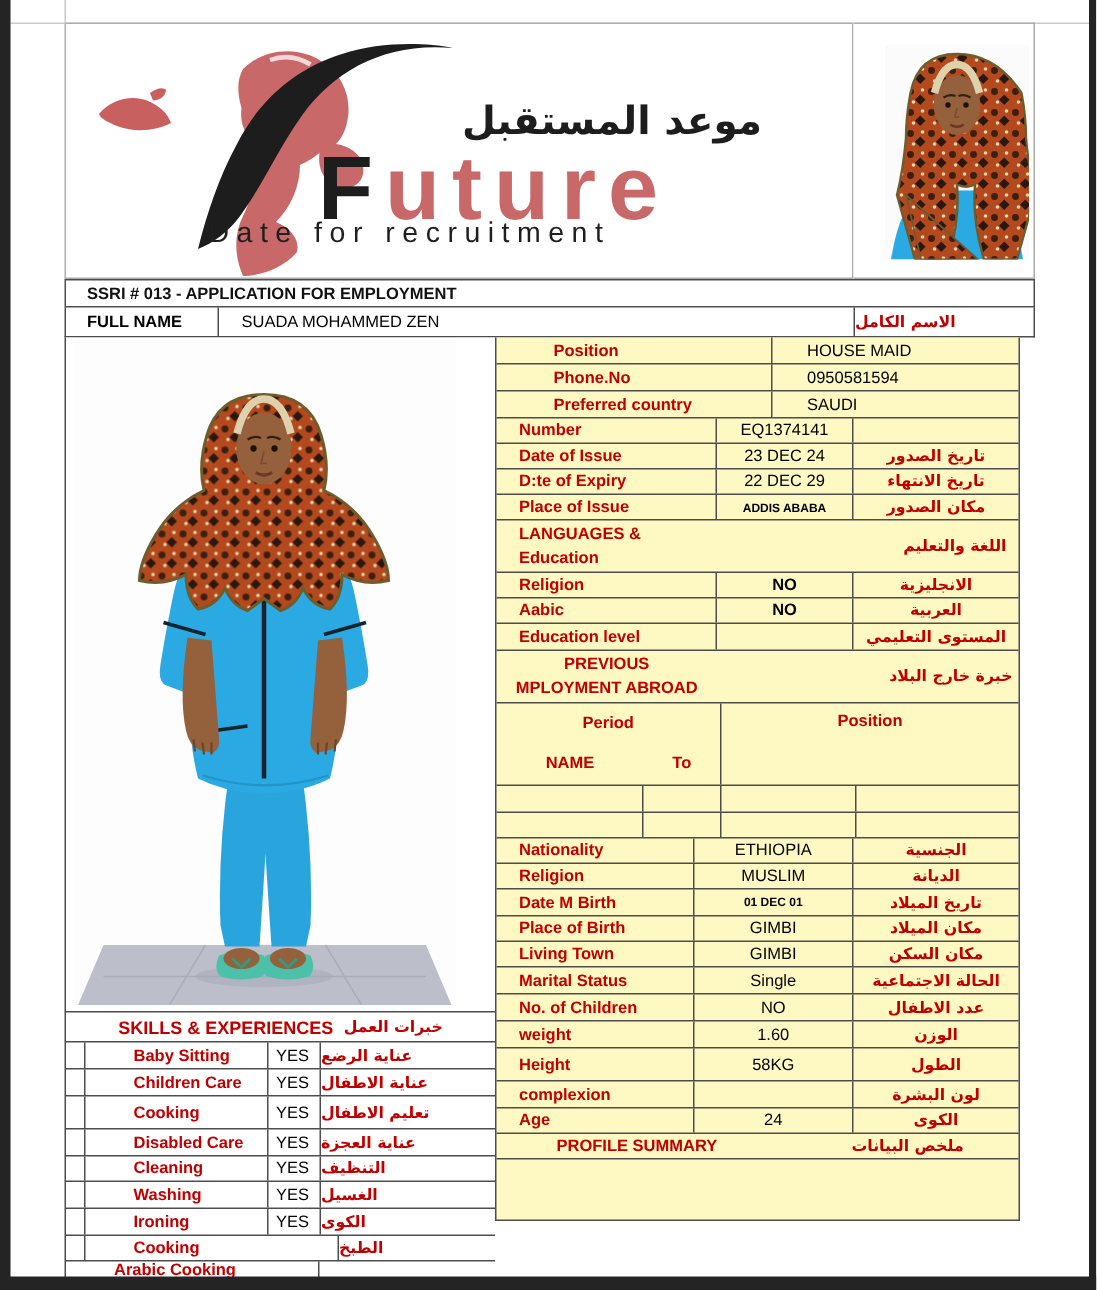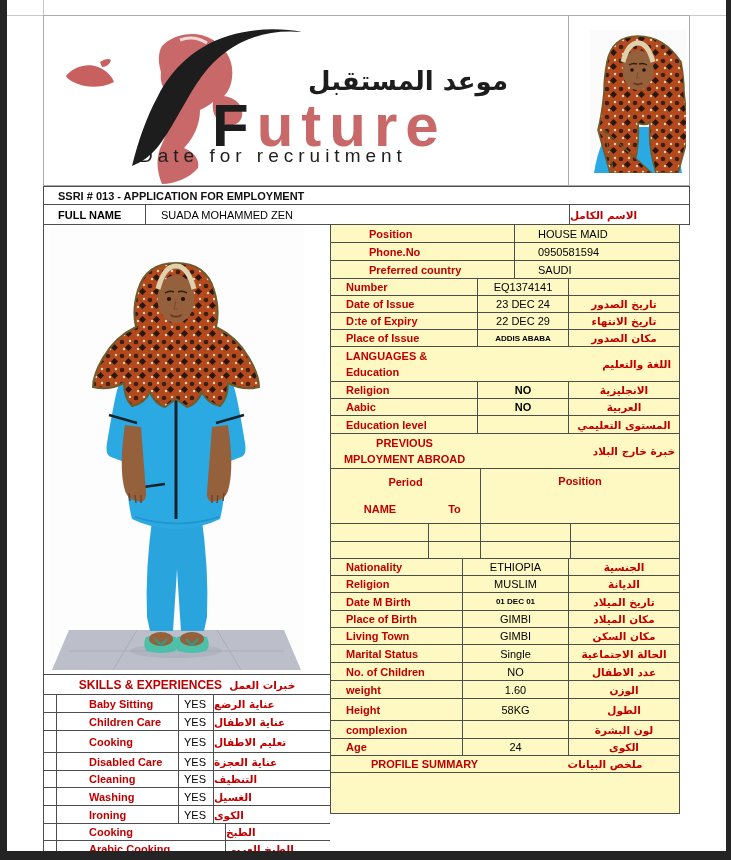--- a/index.html
+++ b/index.html
@@ -259,21 +259,21 @@
       <div class="cell c0 bR"></div>
       <div class="cell cl lbl bR">Ironing</div>
       <div class="cell cv val bR">YES</div>
       <div class="cell ca ar">الكوى</div>
     </div>
     <div class="row c-skill wide" style="height:17px;">
       <div class="cell c0 bR"></div>
       <div class="cell cl lbl bR">Cooking</div>
       <div class="cell ca ar">الطبخ</div>
     </div>
-    <div class="row c-skill wide last" style="height:15px;">
+    <div class="row c-skill wide last" style="height:15px;flex-direction:column;">
       <div class="cell c0 bR"></div>
       <div class="cell cl lbl bR">Arabic Cooking</div>
       <div class="cell ca ar">الطبخ العربي</div>
     </div>
   </div>
 
   <div id="right-col">
 
     <div class="row c-contact" style="height:18px;">
       <div class="cell cl lbl bR">Position</div>

